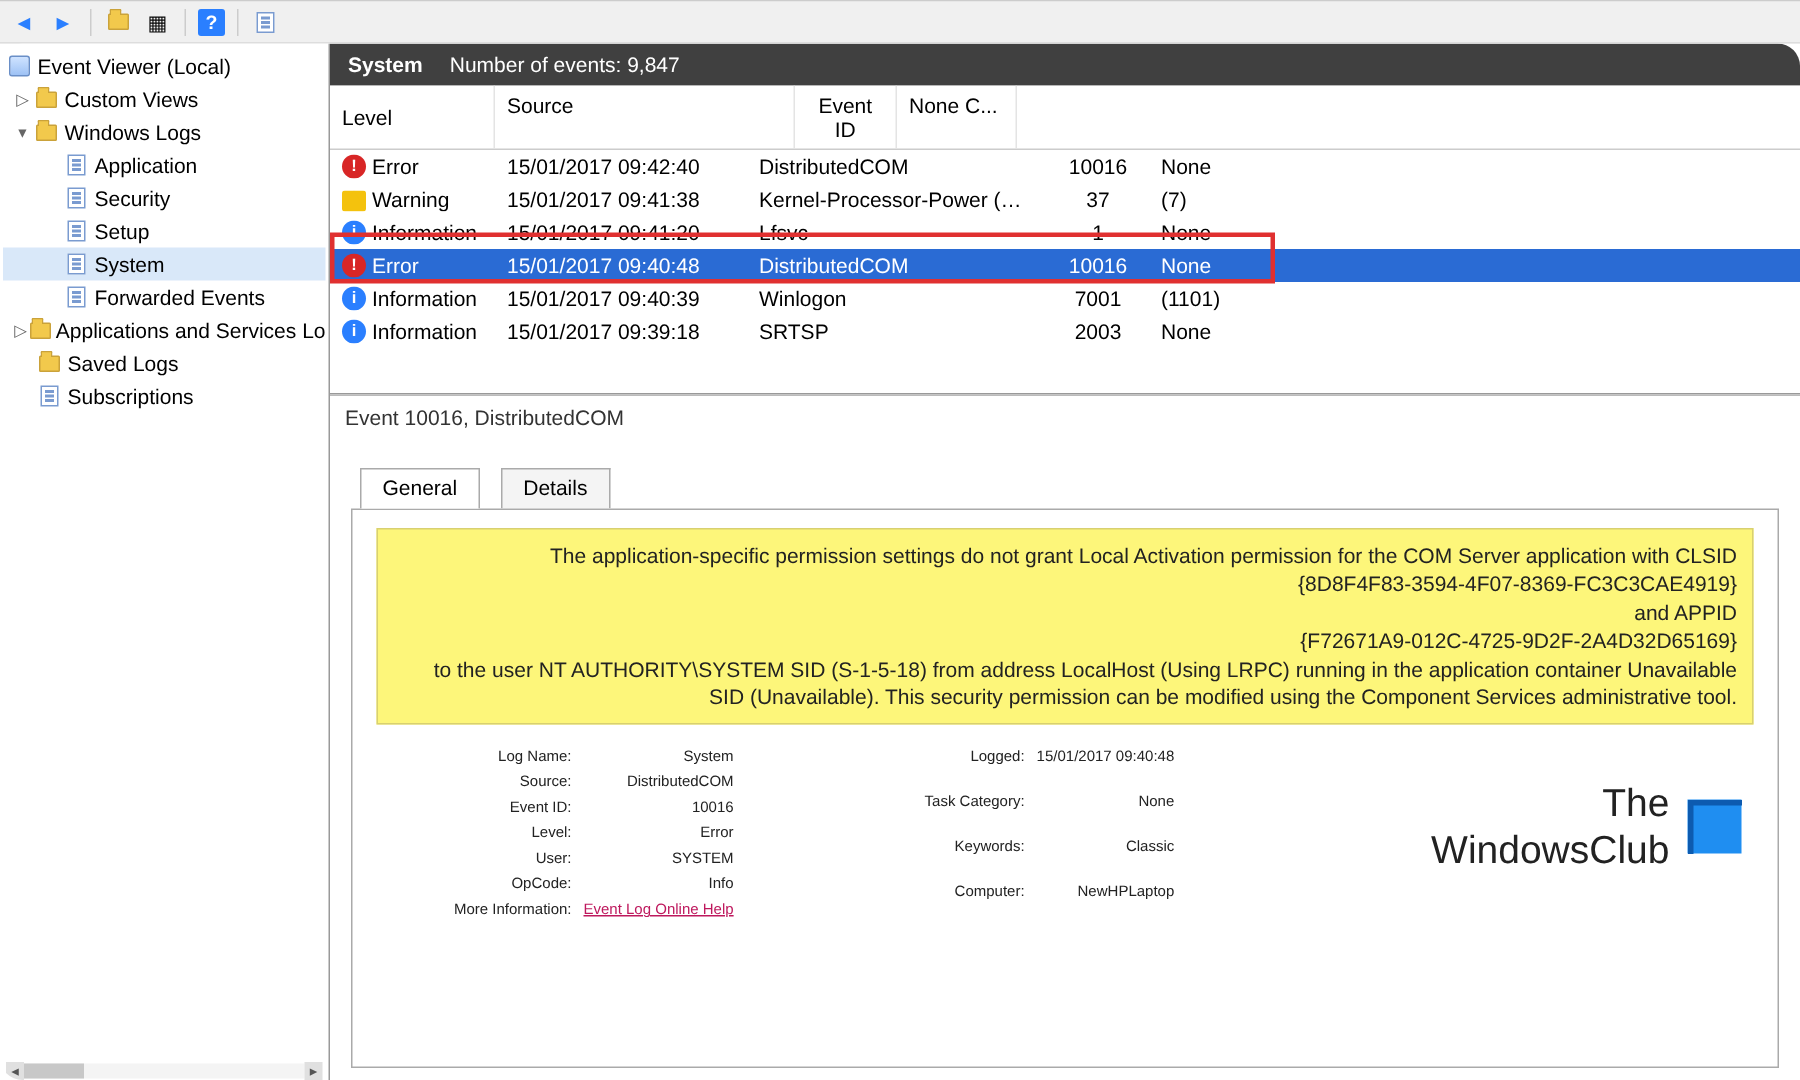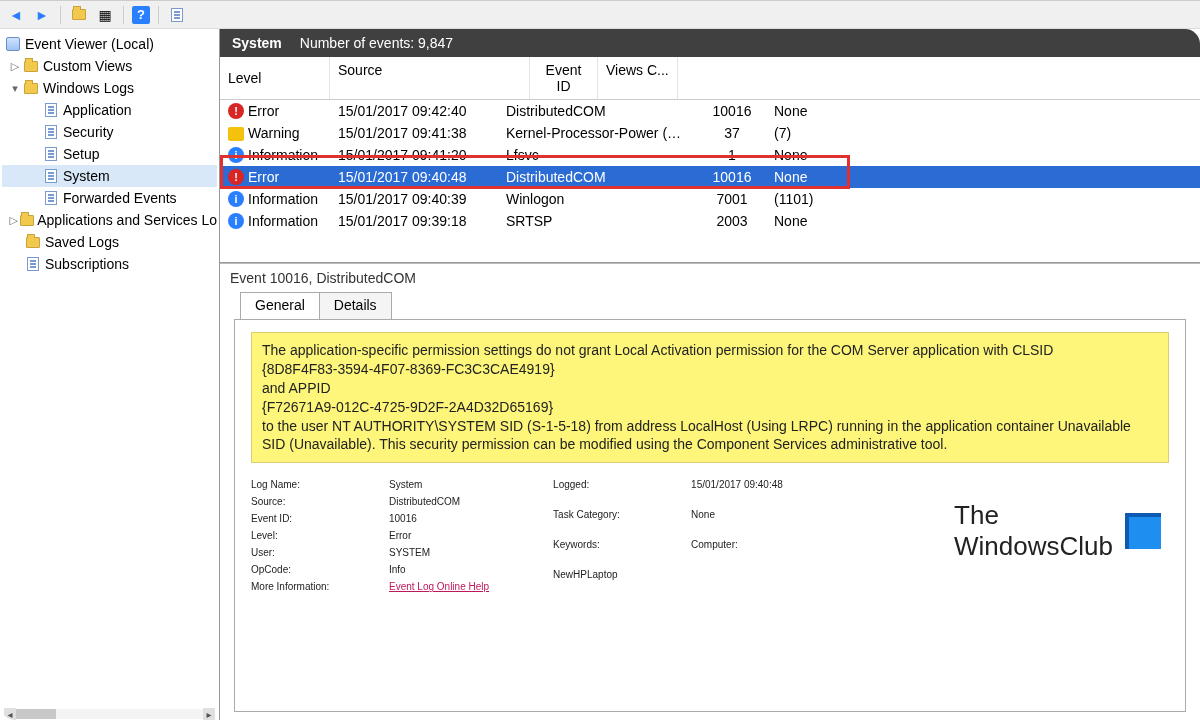--- a/index.html
+++ b/index.html
@@ -43,24 +43,24 @@
   .c-task  { width: 80px; }
   .lvl-ico { width:16px; height:16px; border-radius:50%; display:inline-flex; align-items:center; justify-content:center; font-size:11px; font-weight:bold; color:#fff;}
   .lv-error { background:#d82626; }
   .lv-warn  { background:#f4c20d; color:#000; border-radius:2px; width:0; height:0; border-left:8px solid transparent; border-right:8px solid transparent; border-bottom:14px solid #f4c20d; position:relative; }
   .lv-warn-wrap { width:16px; height:16px; display:inline-flex; align-items:flex-end; justify-content:center; }
   .lv-info  { background:#2a7fff; }
   .hlbox { position:absolute; border:3px solid #e03030; pointer-events:none; }
   
   .detail { flex:1; display:flex; flex-direction:column; overflow:hidden; border-top:1px solid #bbb; }
   .dtitle { padding: 6px 10px; font-size: 14px; color:#333; }
-  .tabs { display:flex; gap:0; padding-left: 20px; }
+  .tabs { display:flex; gap:15px; padding-left: 20px; margin-top: 20px; }
   .tab { padding: 4px 14px 6px; border:1px solid #aaa; border-bottom:none; background:#f4f4f4; font-size:14px; cursor:pointer; margin-right:-1px; }
   .tab.active { background:#fff; position:relative; z-index:2; }
-  .tabbody { border:1px solid #aaa; margin: 0 14px 8px 14px; flex:1; padding: 12px 16px 8px; overflow:hidden; position:relative; background:#fff; }
+  .tabbody { border:1px solid #aaa; margin: 0 14px 8px 14px; flex:1; padding: 12px 16px 8px; overflow:hidden; position:relative; background:#fff;text-align:right; }
   .msgbox { background: #fdf67a; border:1px solid #d8d070; padding: 8px 10px; font-size: 14px; line-height: 1.35; color:#222; margin-bottom: 16px; }
   .props { display:flex; gap: 64px; font-size:10px; }
   .pcol { display:grid; grid-template-columns: 130px 1fr; row-gap: 6px; column-gap: 8px; }
   .plabel { color:#222; }
   .pval { color:#222; }
   a.more { color:#be185d; text-decoration: underline; }
   .watermark { position:absolute; right: 24px; top: 180px; display:flex; align-items:center; gap:12px; font-size:26px; color:#222; font-weight:400; }
   .wm-sq { width:36px; height:36px; background:#1f8ef1; transform: rotate(0deg); box-shadow: 4px 4px 0 #0d5bb0 inset; }
   
   .i-folder { width:14px; height:11px; background:#f2c94c; border:1px solid #caa23a; border-radius:1px; position:relative; }
@@ -177,21 +177,21 @@
       <div class="loghdr">
         <span class="title">System</span>
         <span>Number of events: 9,847</span>
       </div>
 
       <div class="evlist">
         <div class="evhead">
           <div class="c-level">Level</div>
           <div class="c-src">Source</div>
           <div class="c-eid">Event ID</div>
-          <div class="c-task">Views C...</div>
+          <div class="c-task">None C...</div>
         </div>
         <div class="evrows" id="evrows">
 
           <div class="evrow">
               <div class="c-level">
                 <span class="lvl-ico lv-error">!</span>
                 <span>Error</span>
               </div>
               <div class="c-date">15/01/2017 09:42:40</div>
               <div class="c-src">DistributedCOM</div>
@@ -293,20 +293,21 @@
               <div class="pval">Info</div>
               <div class="plabel">More Information:</div>
               <div class="pval"><a href="#" class="more">Event Log Online Help</a></div>
             </div>
             <div class="pcol">
               <div class="plabel">Logged:</div>
               <div class="pval">15/01/2017 09:40:48</div>
               <div class="plabel">Task Category:</div>
               <div class="pval">None</div>
               <div class="plabel">Keywords:</div>
+              <div class="pval">Classic</div>
               <div class="plabel">Computer:</div>
               <div class="pval">NewHPLaptop</div>
             </div>
           </div>
         </div>
       </div>
 
     </div>
   </div>
 </div>

